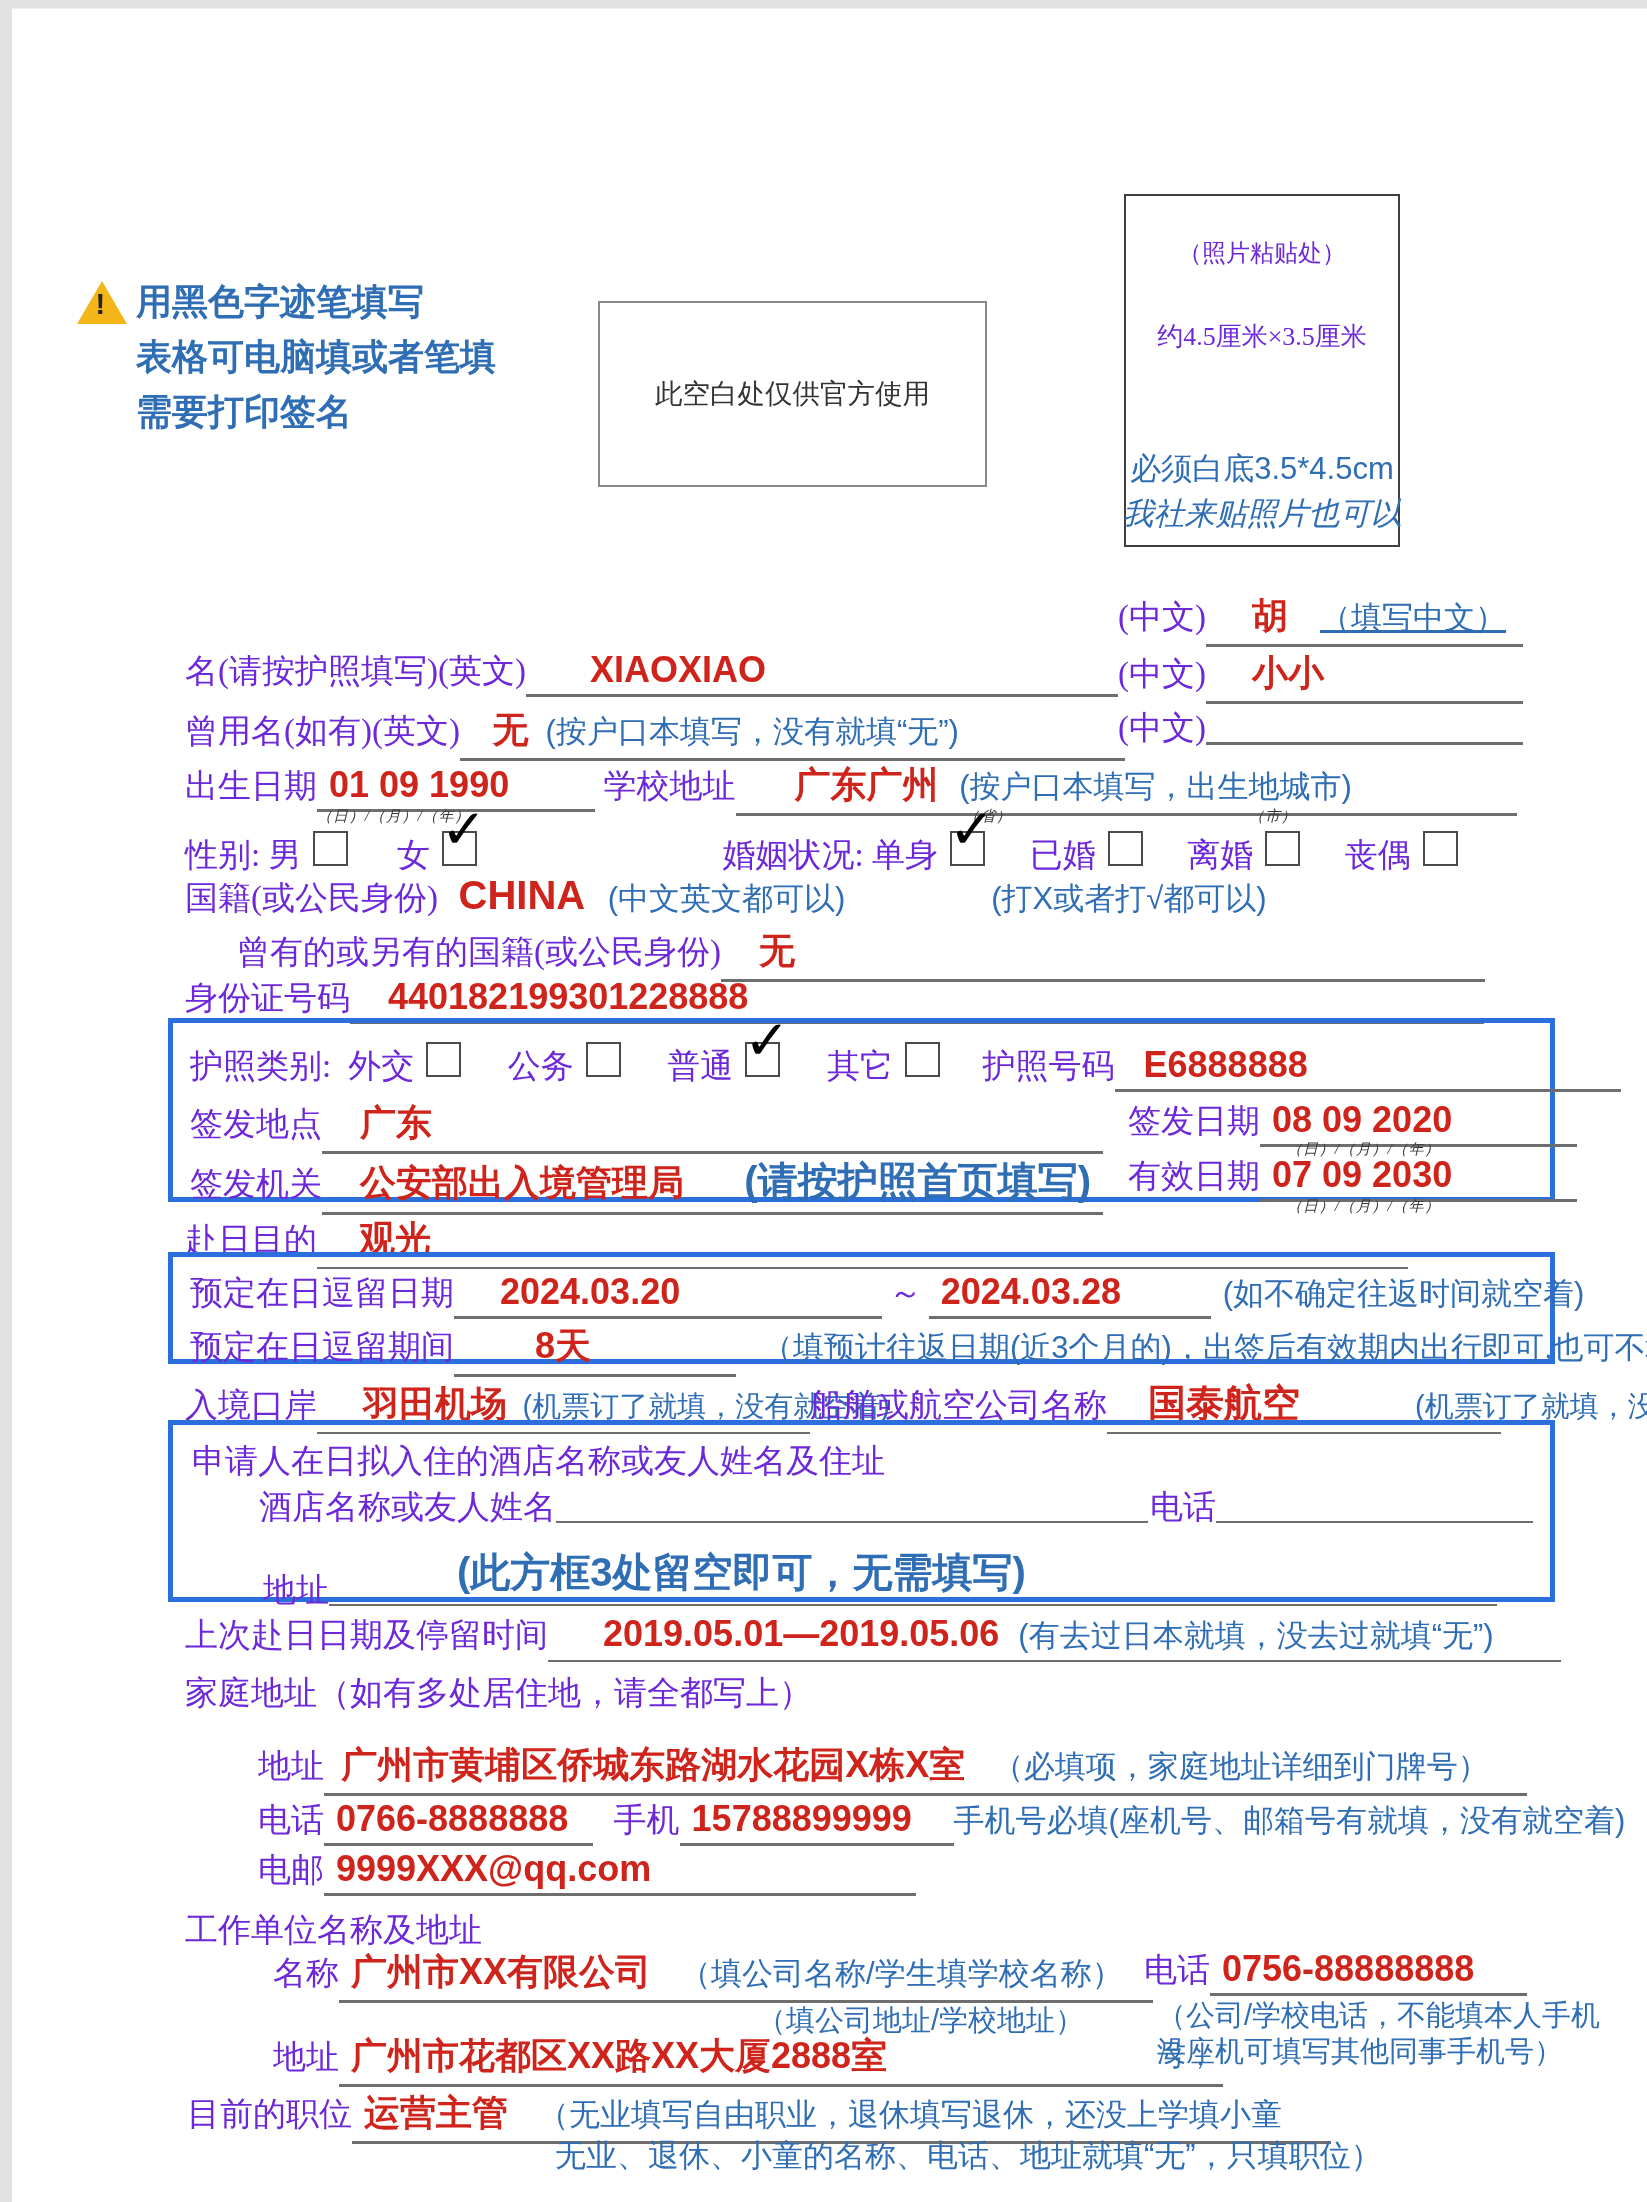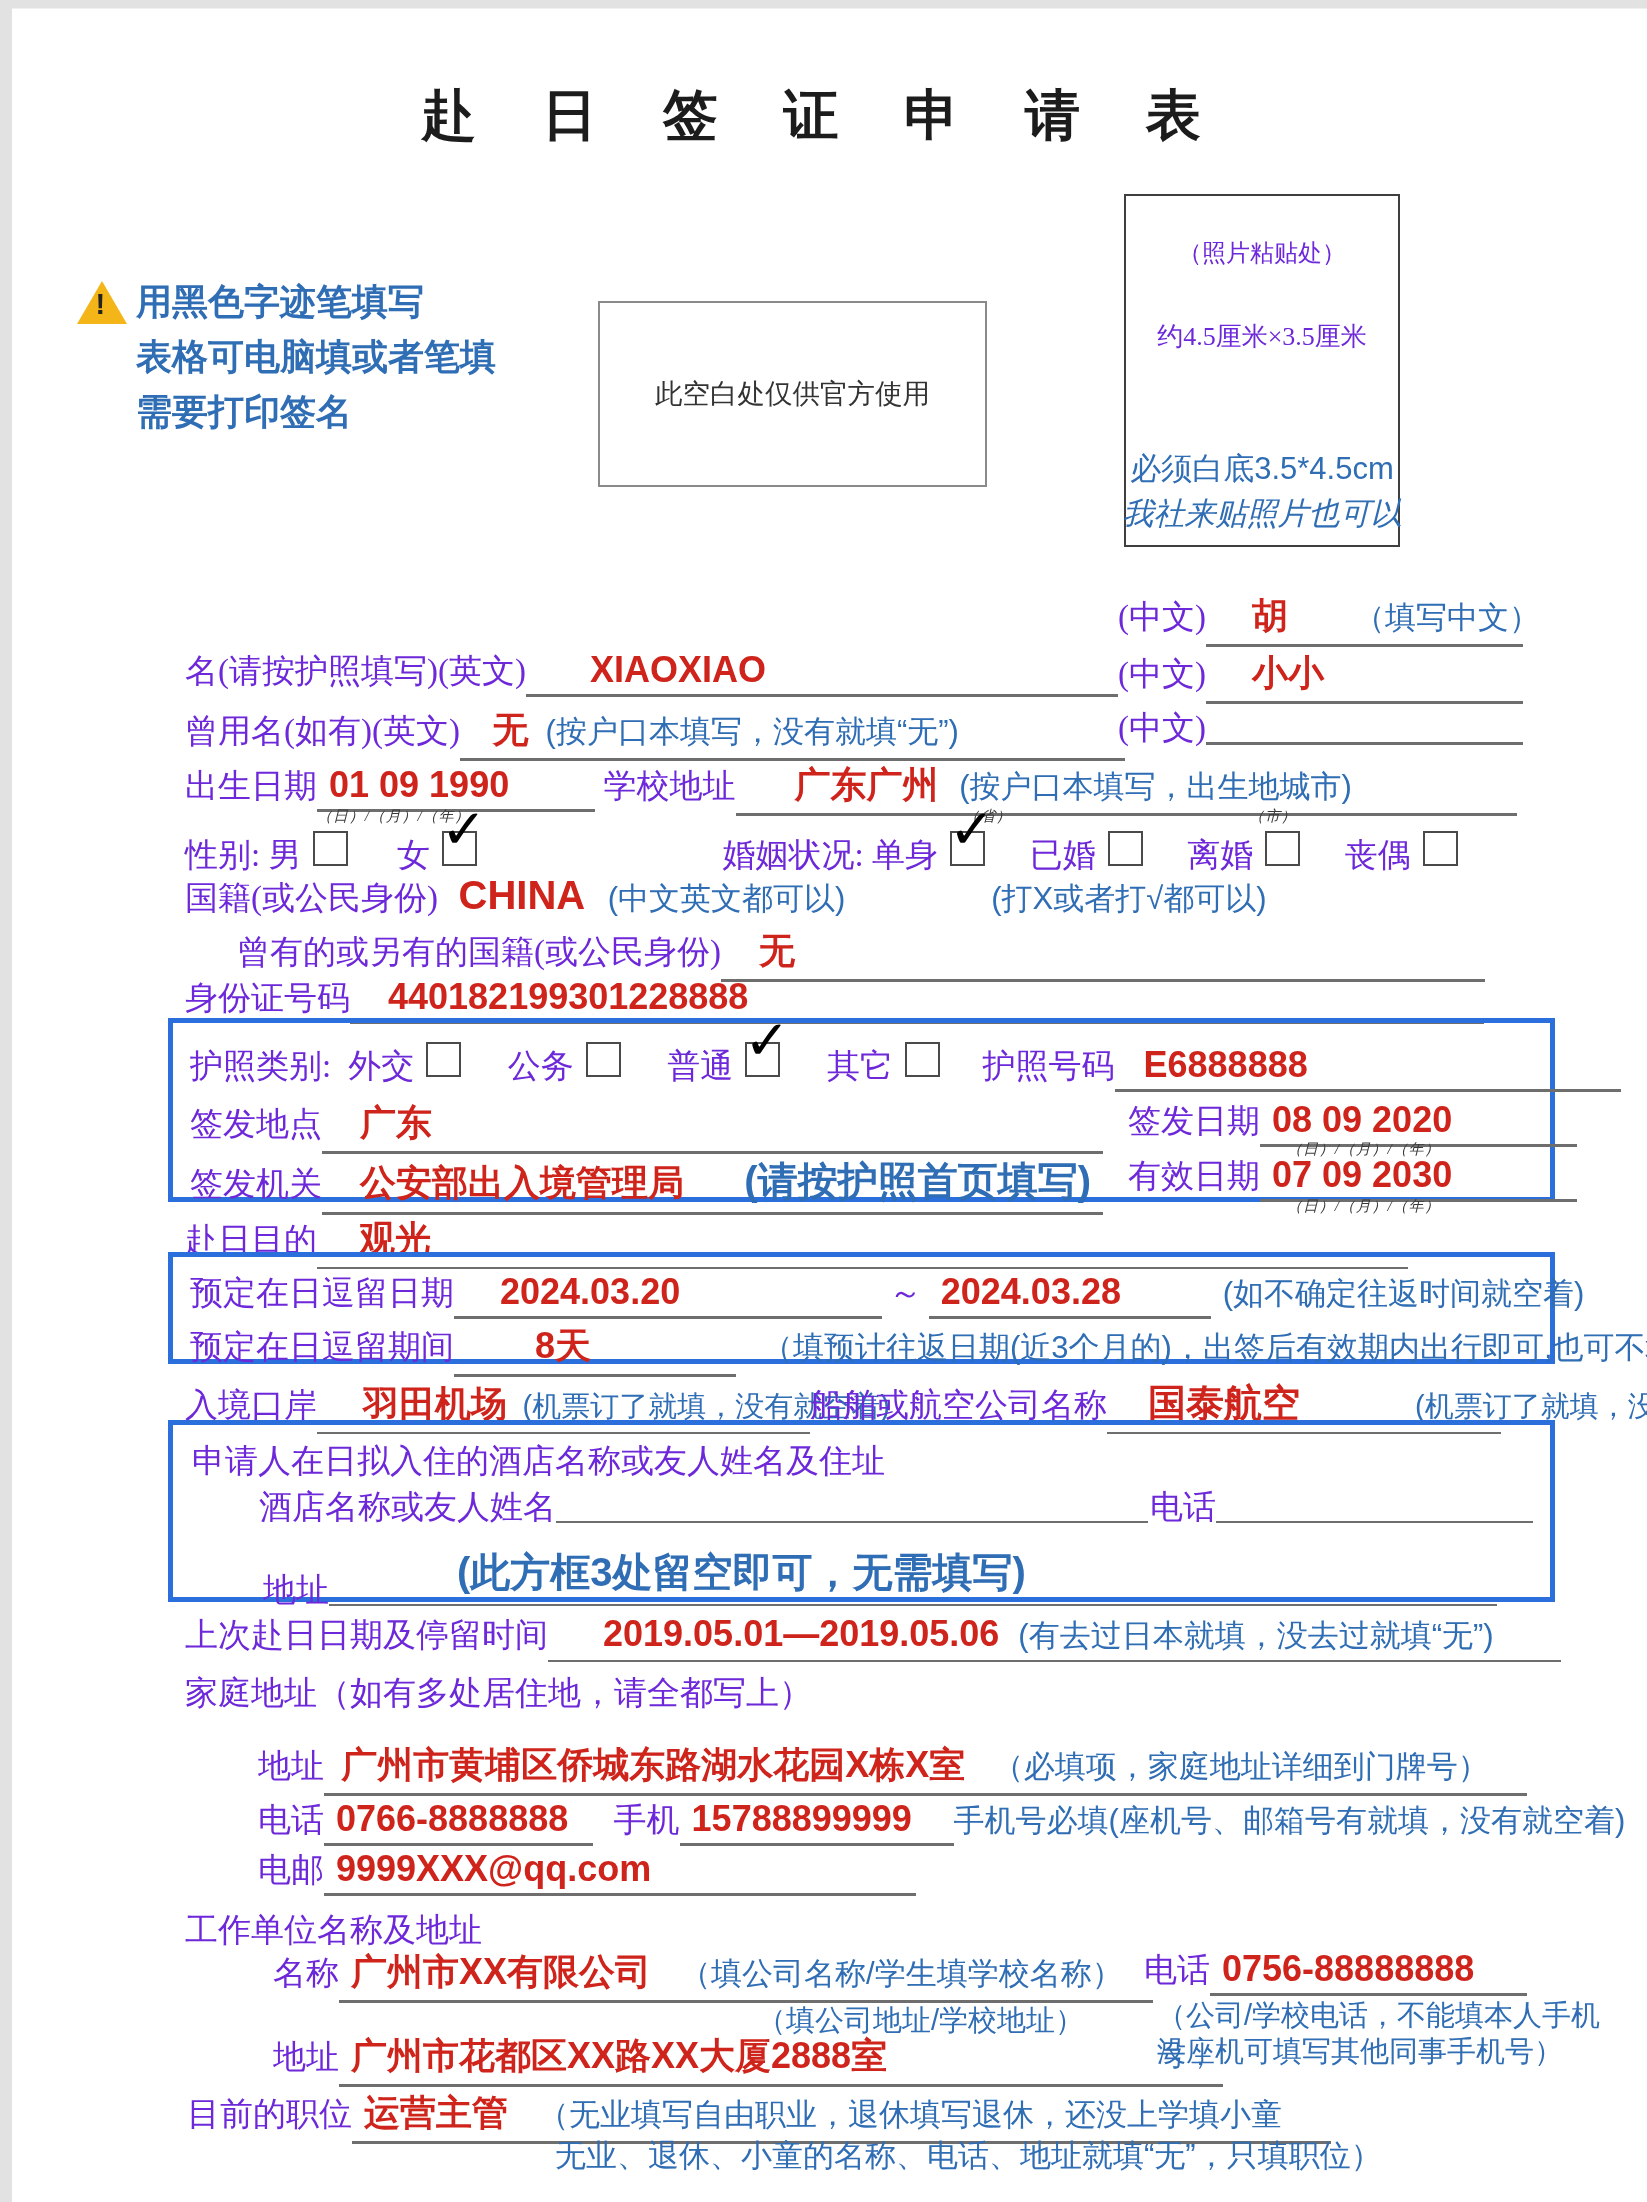--- a/index.html
+++ b/index.html
@@ -31,21 +31,20 @@
   .tri{position:absolute;left:-1.7px;top:6.9px;width:0;height:0;border-left:25px solid transparent;
        border-right:25px solid transparent;border-bottom:43px solid #f3b517;}
   .tri:after{content:"!";position:absolute;left:-6.9px;top:6.9px;font-family:"Liberation Sans",sans-serif;
        font-size:29px;font-weight:800;color:#222;}
 </style>
 </head>
 <body>
 
 <div class="page">
 
-  <div class="title">赴 日 签 证 申 请 表</div>
 
   <div class="notice">
     <span class="tri"></span>
     <div class="line">用黑色字迹笔填写</div>
     <div class="line">表格可电脑填或者笔填</div>
     <div class="line">需要打印签名</div>
   </div>
 
   <div class="obox">
     <span class="lbl" style="font-size:27.5px;color:#333;">此空白处仅供官方使用</span>
@@ -55,21 +54,21 @@
     <div class="lbl" style="font-size:24px;margin-top:41px;">（照片粘贴处）</div>
     <div class="lbl" style="font-size:26px;margin-top:50px;">约4.5厘米×3.5厘米</div>
     <div style="position:absolute;left:-15.5px;bottom:55px;width:303px;text-align:center;" class="blue">必须白底3.5*4.5cm</div>
     <div style="position:absolute;left:-15.5px;bottom:10.3px;width:303px;text-align:center;font-style:italic;" class="blue">我社来贴照片也可以</div>
   </div>
 
   <div class="row" style="top:592px;left:1118px;">
     <span class="lbl">(中文)</span>
     <span class="u" style="width:293px;">
       <span class="red" style="margin-left:34px;">胡</span>
-      <span class="blue" style="margin-left:66px;">（填写中文）</span>
+      <span class="blue" style="margin-left:32px;text-decoration:underline;">（填写中文）</span>
     </span>
   </div>
 
   <div class="row" style="top:649px;left:185px;">
     <span class="lbl">名(请按护照填写)(英文)</span>
     <span class="u" style="width:568px;">
       <span class="red" style="margin-left:52px;">XIAOXIAO</span>
     </span>
   </div>
   <div class="row" style="top:649px;left:1118px;">

